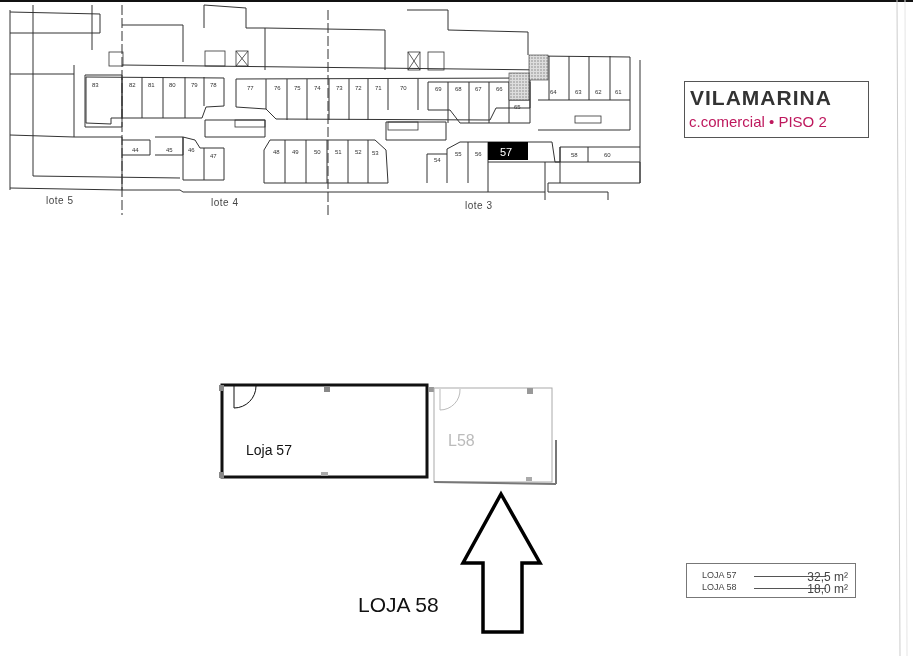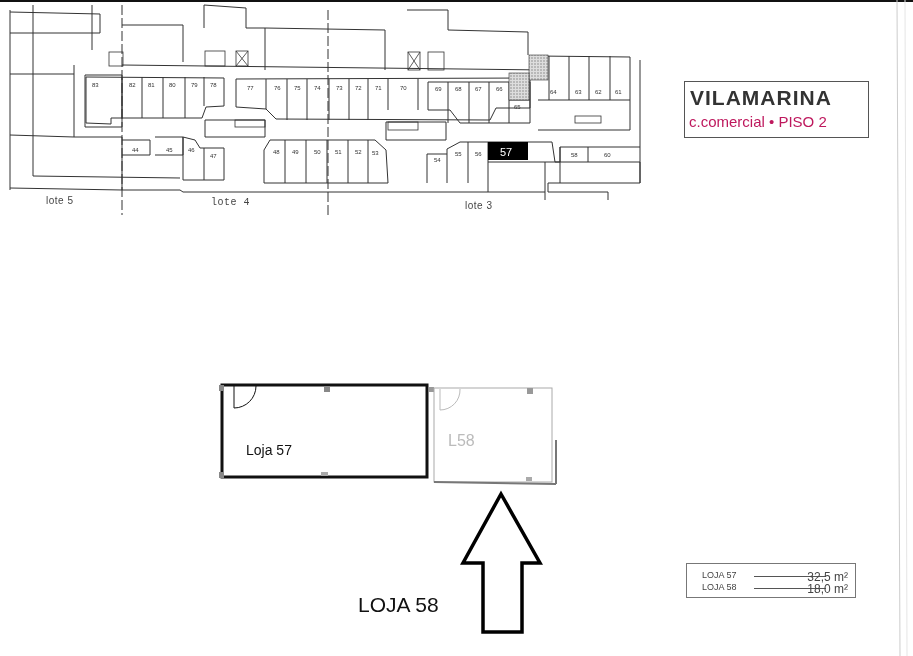--- a/index.html
+++ b/index.html
@@ -192,21 +192,21 @@
     <line x1="434" y1="482" x2="556" y2="484" stroke="#777" stroke-width="2"></line>
   </g>
 
   <path d="M501,494 L540,563 L522,563 L522,632 L483,632 L483,563 L463,563 Z" fill="none" stroke="#000" stroke-width="3.5" stroke-linejoin="miter"></path>
 
   <line x1="897" y1="0" x2="900" y2="656" stroke="#ccc" stroke-width="1"></line>
   <line x1="905" y1="0" x2="907" y2="656" stroke="#e5e5e5" stroke-width="1"></line>
 </svg>
 
 <div class="lote" style="left:46px;top:195px;">lote 5</div>
-<div class="lote" style="left:211px;top:197px;font-family:Liberation Mono, monospace;">lote 4</div>
+<div class="lote" style="left:211px;top:197px;">lote 4</div>
 <div class="lote" style="left:465px;top:200px;">lote 3</div>
 
 <div class="title-box">
   <div class="title-main">VILAMARINA</div>
   <div class="title-sub">c.comercial  •  PISO 2</div>
 </div>
 
 <div class="loja57">Loja 57</div>
 <div class="l58">L58</div>
 <div class="loja58-caption">LOJA 58</div>

